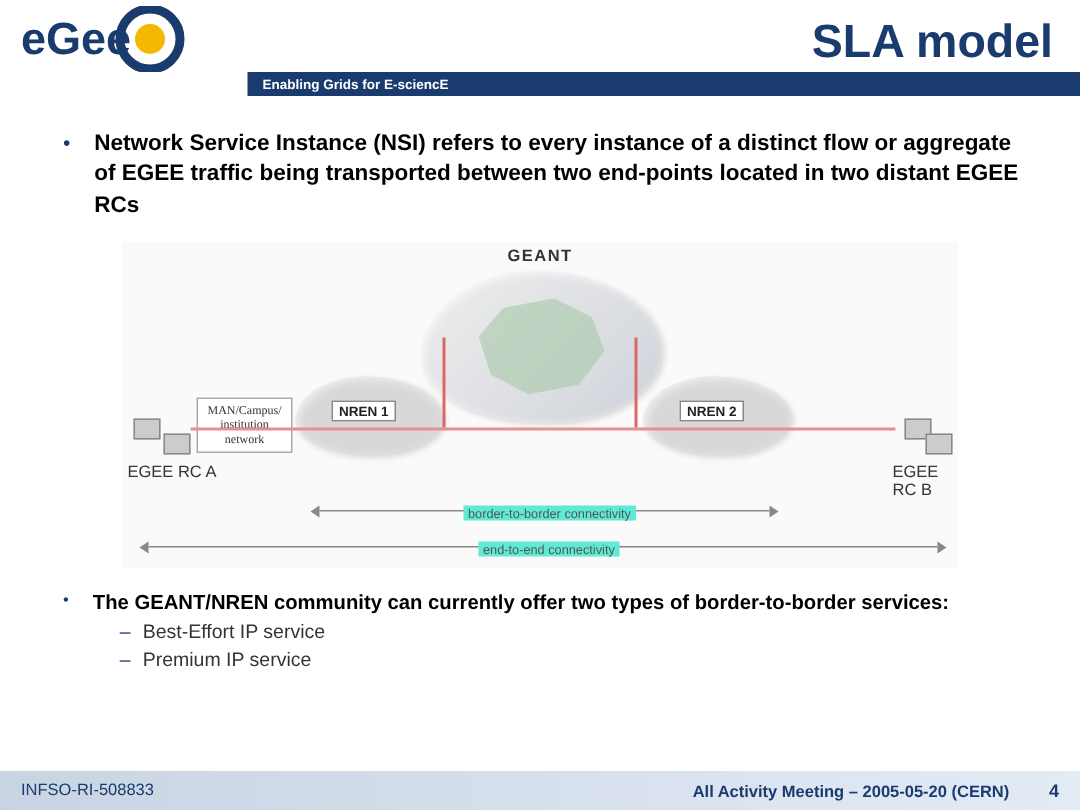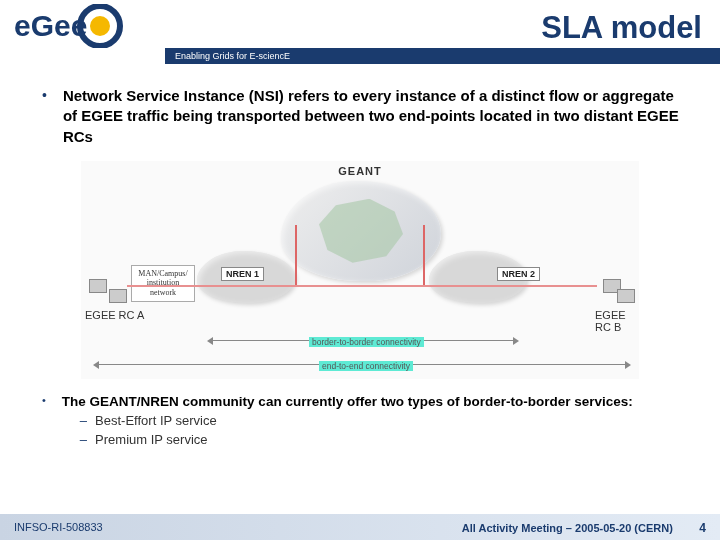--- a/index.html
+++ b/index.html
@@ -34,20 +34,21 @@
     .blue-band {
       position: absolute;
       top: 48px;
       left: 165px;
       right: 0;
       height: 16px;
       background: #1a3b6e;
       display: flex;
       align-items: center;
       padding-left: 10px;
+      font-weight: bold;
     }
     .tagline {
       color: #fff;
       font-size: 9px;
     }
     .content {
       padding: 24px 32px 0 32px;
     }
     .bullet-item {
       display: flex;
@@ -218,21 +219,21 @@
   <div class="diagram-area">
 
     <div class="cloud" style="left:200px; top:20px; width:160px; height:100px; background:linear-gradient(135deg,#eee,#cfd3da);"></div>
     <div style="position:absolute; left:238px; top:38px; width:84px; height:64px; background:#a8c8a8; opacity:0.6; clip-path:polygon(20% 10%, 60% 0%, 90% 20%, 100% 55%, 80% 90%, 40% 100%, 10% 80%, 0% 40%);"></div>
     <div class="geant-label">GEANT</div>
 
     <div class="cloud" style="left:116px; top:90px; width:98px; height:52px;"></div>
     <div class="nren-label" style="left:140px; top:106px;">NREN 1</div>
 
     <div class="cloud" style="left:348px; top:90px; width:98px; height:52px;"></div>
-    <div class="nren-label" style="left:372px; top:106px;margin-left:44px;">NREN 2</div>
+    <div class="nren-label" style="left:372px; top:106px;">NREN 2</div>
 
     <div class="box-label" style="left:50px; top:104px; width:64px;font-family:Liberation Serif, serif;">MAN/Campus/
 institution
 network</div>
 
     <div class="cpu-icon" style="left:8px; top:118px;"></div>
     <div class="cpu-icon" style="left:28px; top:128px;"></div>
     <div class="rc-label" style="left:4px; top:148px;">EGEE RC A</div>
 
     <div class="cpu-icon" style="left:522px; top:118px;"></div>

